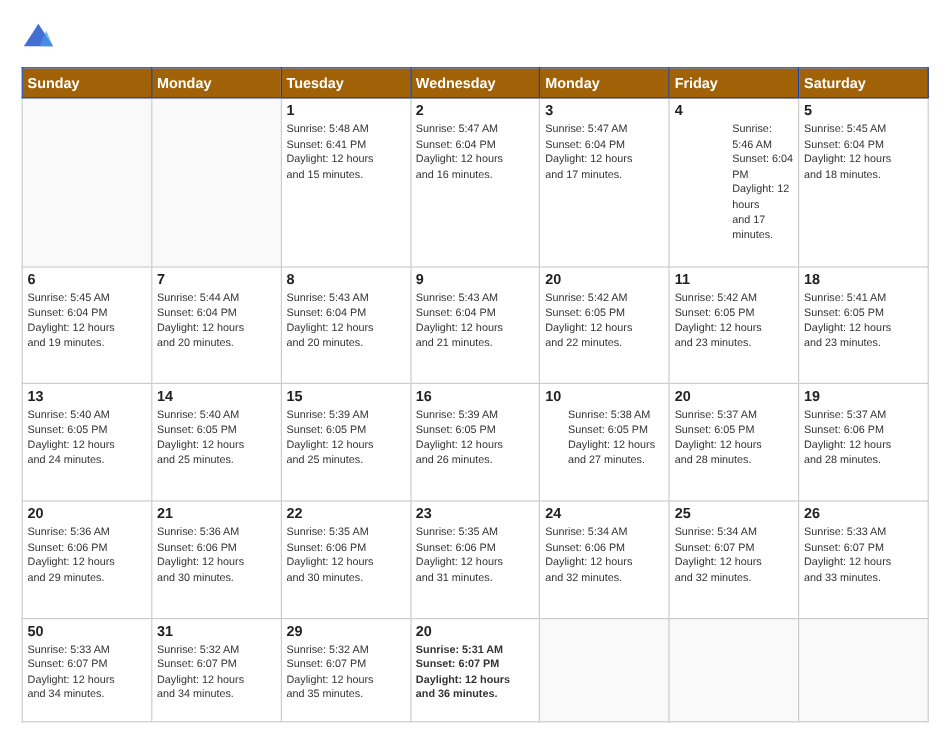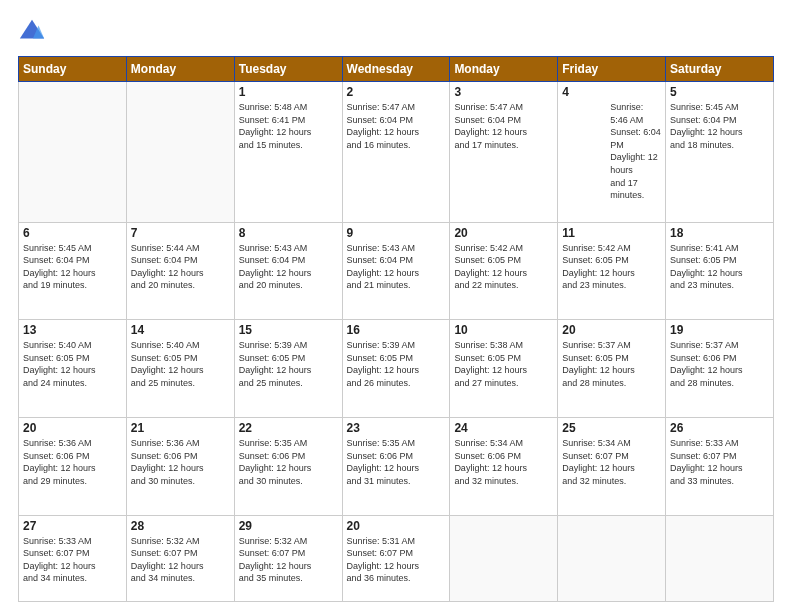--- a/index.html
+++ b/index.html
@@ -251,21 +251,21 @@
           </td>
           <td>
             <span class="day-num">16</span>
             <div class="day-info" style="white-space: pre-line;">Sunrise: 5:39 AM
 Sunset: 6:05 PM
 Daylight: 12 hours
 and 26 minutes.</div>
           </td>
           <td>
             <span class="day-num">10</span>
-            <div class="day-info" style="white-space: pre-line;">Sunrise: 5:38 AM
+            <div class="day-info" style="white-space: pre-line; margin-left: 19px;">Sunrise: 5:38 AM
 Sunset: 6:05 PM
 Daylight: 12 hours
 and 27 minutes.</div>
           </td>
           <td>
             <span class="day-num">20</span>
             <div class="day-info" style="white-space: pre-line;">Sunrise: 5:37 AM
 Sunset: 6:05 PM
 Daylight: 12 hours
 and 28 minutes.</div>
@@ -324,43 +324,43 @@
           <td>
             <span class="day-num">26</span>
             <div class="day-info" style="white-space: pre-line;">Sunrise: 5:33 AM
 Sunset: 6:07 PM
 Daylight: 12 hours
 and 33 minutes.</div>
           </td>
         </tr>
         <tr>
           <td>
-            <span class="day-num">27</span>
+            <span class="day-num">50</span>
             <div class="day-info" style="white-space: pre-line;">Sunrise: 5:33 AM
 Sunset: 6:07 PM
 Daylight: 12 hours
 and 34 minutes.</div>
           </td>
           <td>
-            <span class="day-num">28</span>
+            <span class="day-num">31</span>
             <div class="day-info" style="white-space: pre-line;">Sunrise: 5:32 AM
 Sunset: 6:07 PM
 Daylight: 12 hours
 and 34 minutes.</div>
           </td>
           <td>
             <span class="day-num">29</span>
             <div class="day-info" style="white-space: pre-line;">Sunrise: 5:32 AM
 Sunset: 6:07 PM
 Daylight: 12 hours
 and 35 minutes.</div>
           </td>
           <td>
             <span class="day-num">20</span>
-            <div class="day-info" style="white-space: pre-line;">Sunrise: 5:31 AM
+            <div class="day-info" style="white-space: pre-line; font-weight: bold;">Sunrise: 5:31 AM
 Sunset: 6:07 PM
 Daylight: 12 hours
 and 36 minutes.</div>
           </td>
           <td class="empty-cell"></td>
           <td class="empty-cell"></td>
           <td class="empty-cell"></td>
         </tr>
       </tbody>
   </table>

